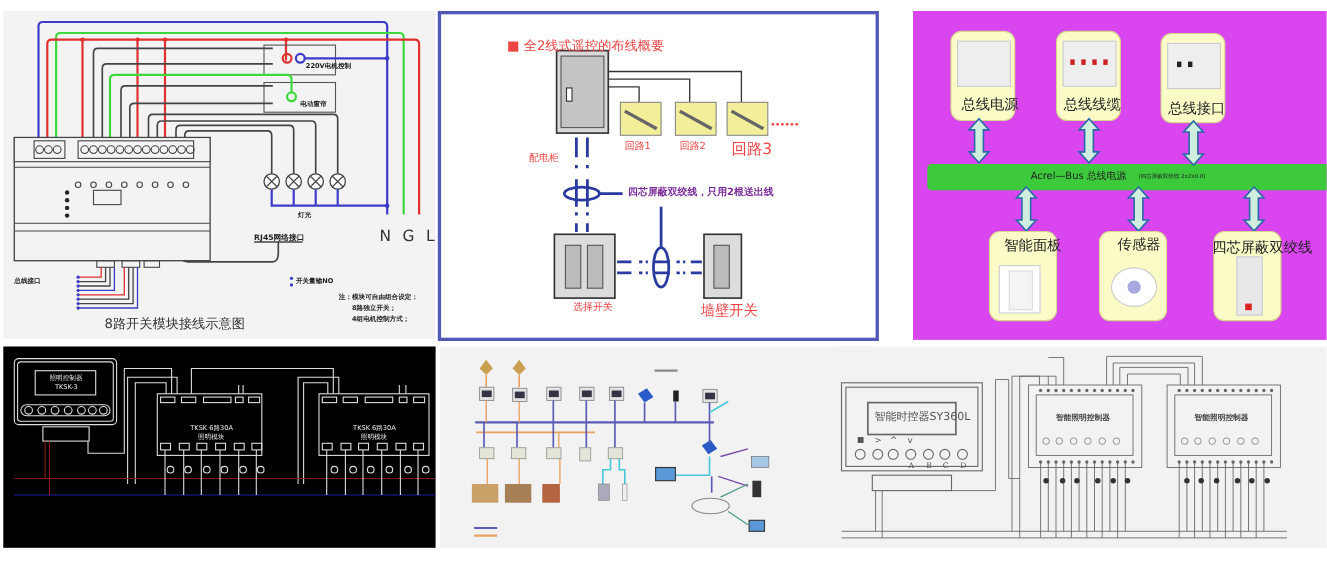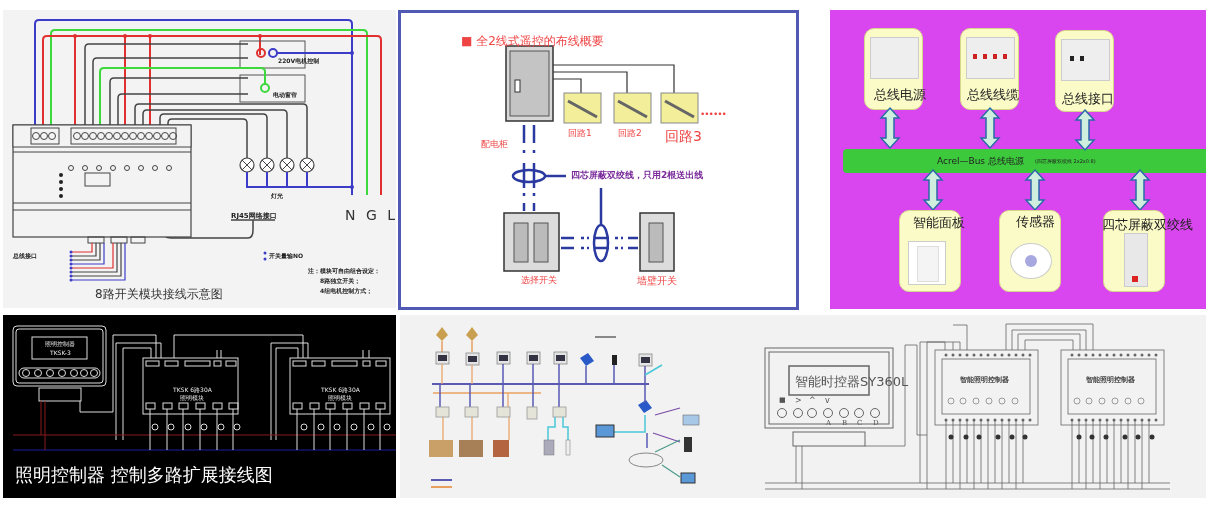--- a/index.html
+++ b/index.html
@@ -211,21 +211,21 @@
     </g>
   </svg>
   <div class="t cn-bold" style="left:60px;top:22px;font-size:12px;">■ 全2线式遥控的布线概要</div>
   <div class="t cn-bold" style="left:80px;top:127px;font-size:9px;">配电柜</div>
   <div class="t cn-bold" style="left:167px;top:116px;font-size:9px;">回路1</div>
   <div class="t cn-bold" style="left:217px;top:116px;font-size:9px;">回路2</div>
   <div class="t cn-bold" style="left:264px;top:116px;font-size:14px;">回路3</div>
   <div class="t cn-bold" style="left:299px;top:97px;font-size:9px;letter-spacing:-1px;">••••••</div>
   <div class="t" style="left:170px;top:158px;font-size:9px;font-weight:bold;color:#7a2a9a;">四芯屏蔽双绞线，只用2根送出线</div>
   <div class="t cn-bold" style="left:120px;top:263px;font-size:9px;">选择开关</div>
-  <div class="t cn-bold" style="left:236px;top:263px;font-size:10px;">墙壁开关</div>
+  <div class="t cn-bold" style="left:236px;top:263px;font-size:13px;">墙壁开关</div>
 </div>
 
 <div class="panel" id="p3">
 
   <div class="dev-box" style="left:34px;top:18px;width:57px;height:80px;">
     <div style="position:absolute;left:5px;top:8px;width:47px;height:40px;background:#eee;border:1px solid #ccc;"></div>
   </div>
   <div class="dev-label" style="left:44px;top:76px;">总线电源</div>
   <div class="dev-box" style="left:130px;top:18px;width:57px;height:80px;">
     <div style="position:absolute;left:5px;top:8px;width:47px;height:40px;background:#eee;border:1px solid #ccc;">
@@ -360,21 +360,20 @@
       <path d="M147 94 V135 M164 94 V135 M180 94 V135 M197 94 V135 M214 94 V135 M230 94 V135"></path>
       <path d="M294 94 V135 M311 94 V135 M327 94 V135 M344 94 V135 M361 94 V135 M377 94 V135"></path>
     </g>
   </svg>
   <div class="t" style="left:42px;top:26px;font-size:6px;color:#eee;">照明控制器</div>
   <div class="t" style="left:47px;top:35px;font-size:6px;color:#eee;">TKSK-3</div>
   <div class="t" style="left:170px;top:72px;font-size:6px;color:#eee;">TKSK 6路30A</div>
   <div class="t" style="left:177px;top:80px;font-size:6px;color:#eee;">照明模块</div>
   <div class="t" style="left:318px;top:72px;font-size:6px;color:#eee;">TKSK 6路30A</div>
   <div class="t" style="left:325px;top:80px;font-size:6px;color:#eee;">照明模块</div>
-  <div class="t" style="left:12px;top:151px;font-size:18px;color:#fff;">照明控制器 控制多路扩展接线图</div>
 </div>
 
 <div class="panel" id="p5">
   <svg width="396" height="183">
 
     <path d="M32 69 H249" stroke="#5a5ab4" stroke-width="2"></path>
     <path d="M33 78 H141" stroke="#e8a060" stroke-width="1.5"></path>
 
     <g fill="#c8a050">
       <path d="M36 20 L42 12 L48 20 L42 26 Z"></path>
@@ -577,21 +576,21 @@
         <circle cx="252" cy="122" r="2.5"></circle>
         <circle cx="265" cy="122" r="2.5"></circle>
       <circle cx="319" cy="122" r="2.5"></circle>
         <circle cx="332" cy="122" r="2.5"></circle>
         <circle cx="346" cy="122" r="2.5"></circle>
         <circle cx="365" cy="122" r="2.5"></circle>
         <circle cx="378" cy="122" r="2.5"></circle>
         <circle cx="392" cy="122" r="2.5"></circle>
     </g>
   </svg>
-  <div class="t" style="left:35px;top:60px;font-size:13px;color:#555;">智能时控器SY360L</div>
+  <div class="t" style="left:35px;top:60px;font-size:10px;color:#555;">智能时控器SY360L</div>
   <div class="t" style="left:19px;top:82px;font-size:7px;color:#555;">■</div>
   <div class="t" style="left:35px;top:82px;font-size:8px;color:#555;">&gt;</div>
   <div class="t" style="left:49px;top:82px;font-size:8px;color:#555;">^</div>
   <div class="t" style="left:65px;top:82px;font-size:8px;color:#555;">v</div>
   <div class="t" style="left:66px;top:105px;font-size:7px;color:#555;font-family:'DejaVu Serif',serif;">A</div>
   <div class="t" style="left:82px;top:105px;font-size:7px;color:#555;font-family:'DejaVu Serif',serif;">B</div>
   <div class="t" style="left:97px;top:105px;font-size:7px;color:#555;font-family:'DejaVu Serif',serif;">C</div>
   <div class="t" style="left:113px;top:105px;font-size:7px;color:#555;font-family:'DejaVu Serif',serif;">D</div>
   <div class="t" style="left:200px;top:62px;font-size:7px;font-weight:bold;color:#444;">智能照明控制器</div>
   <div class="t" style="left:326px;top:62px;font-size:7px;font-weight:bold;color:#444;">智能照明控制器</div>

